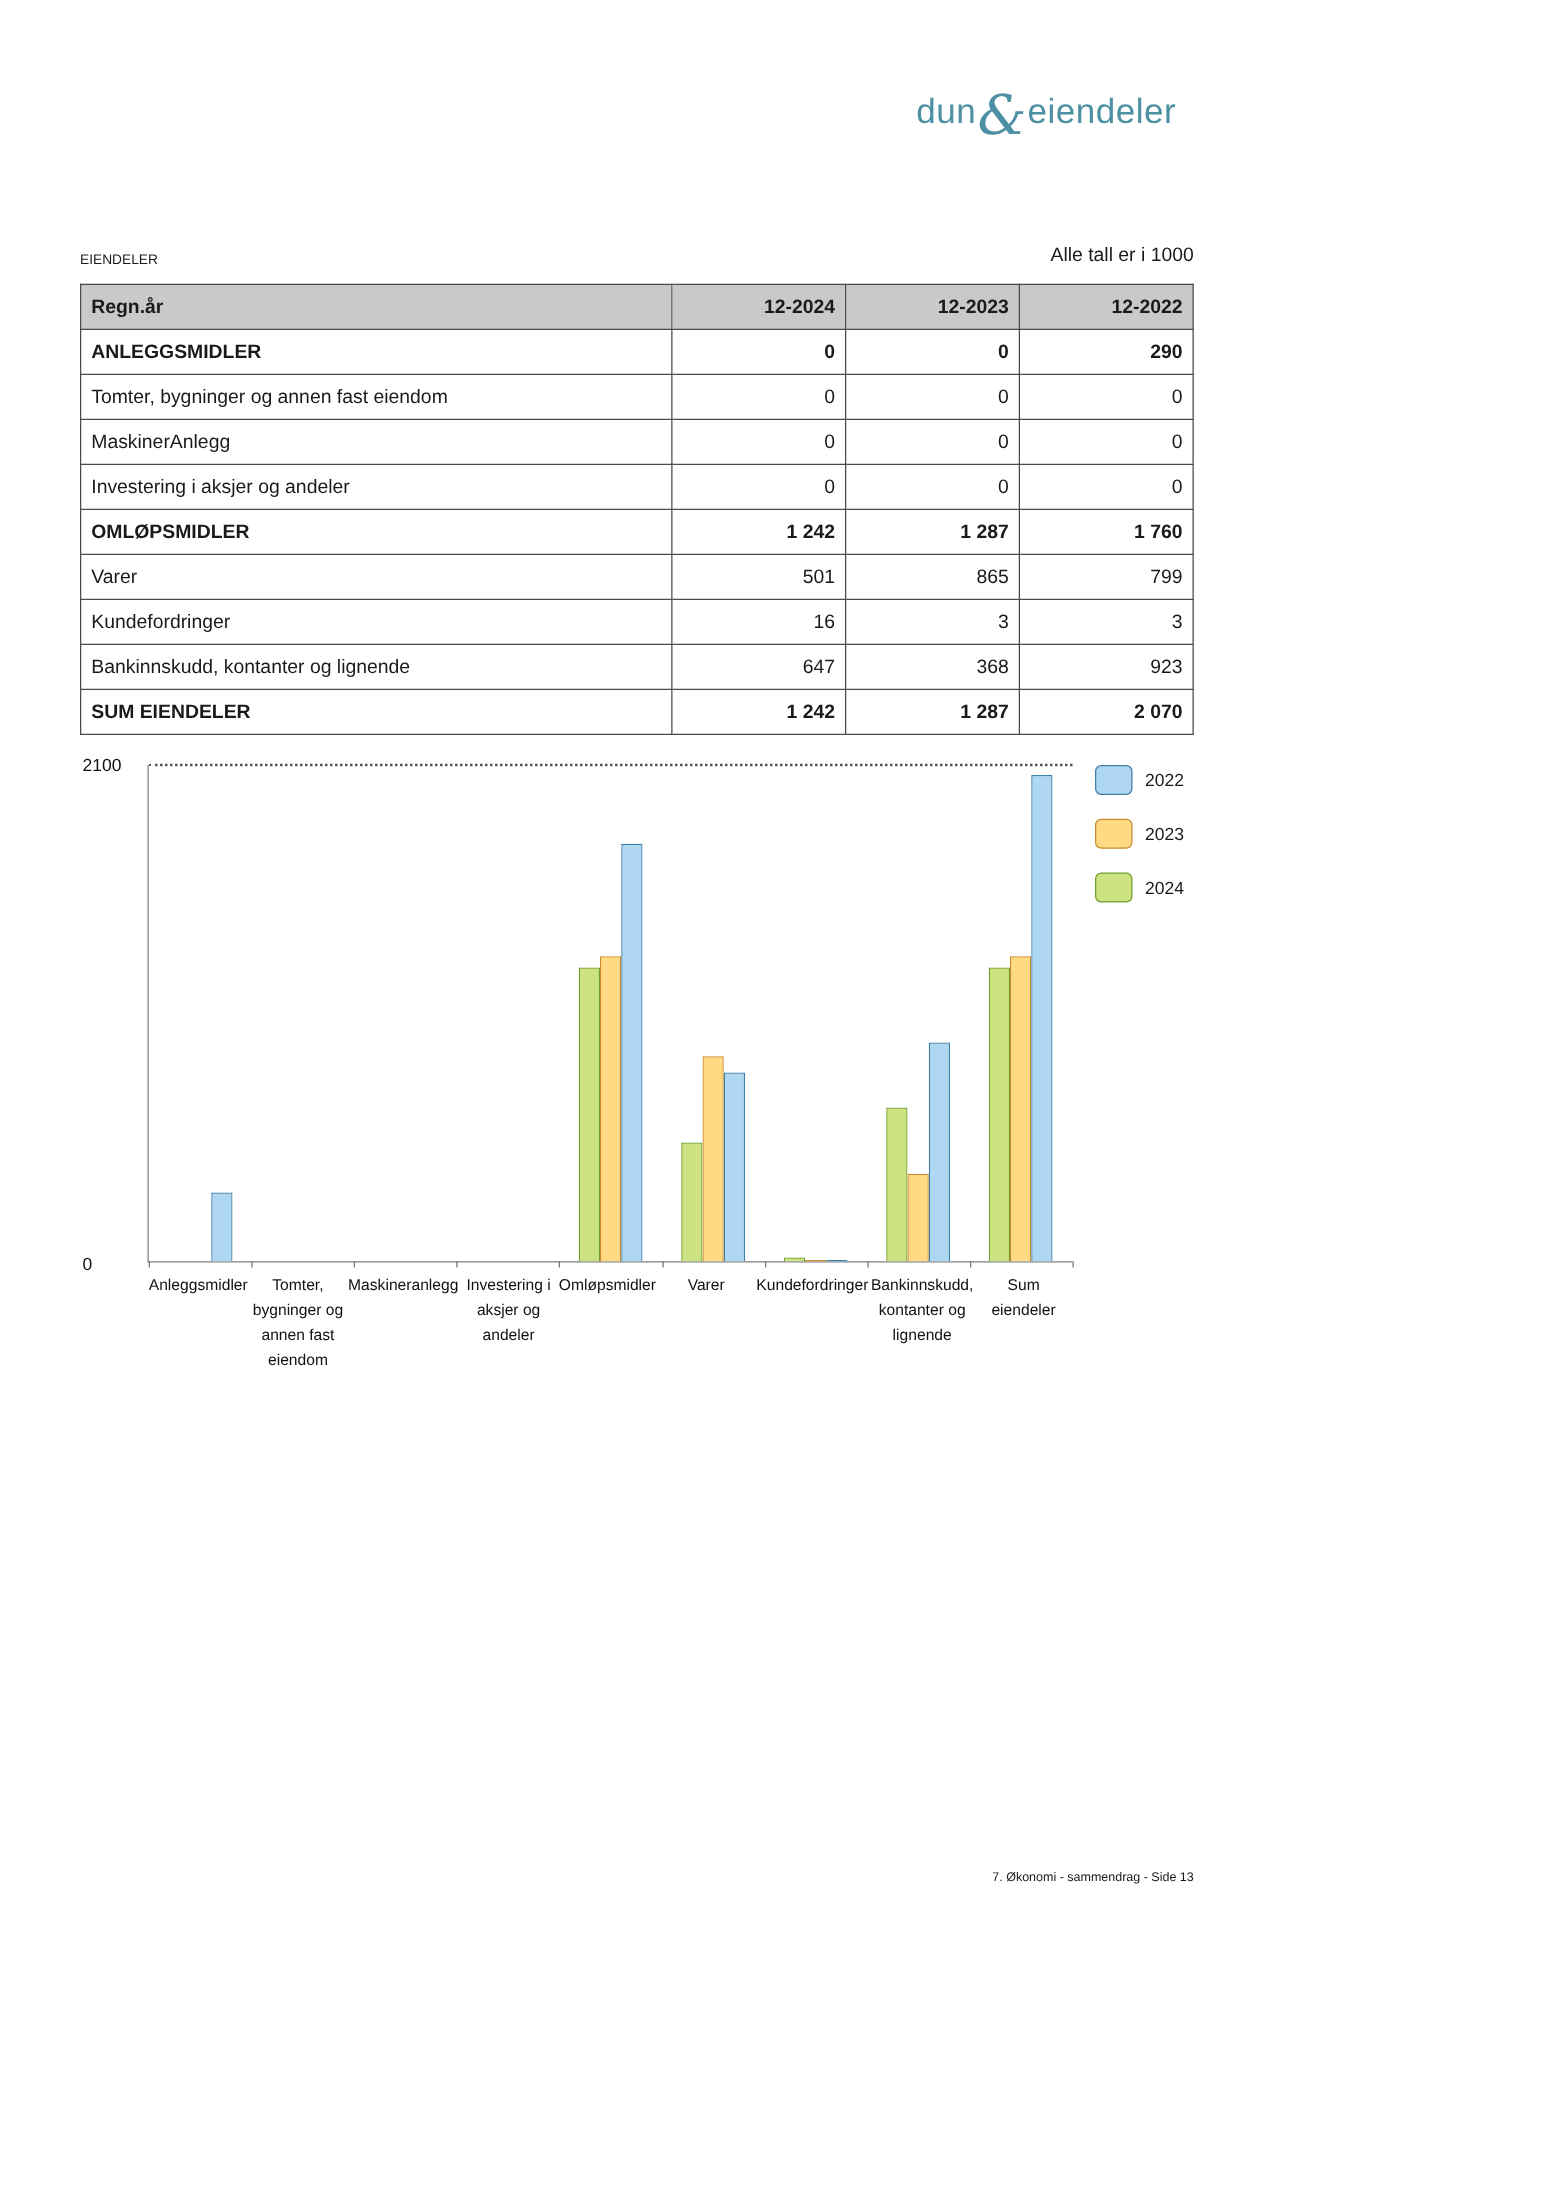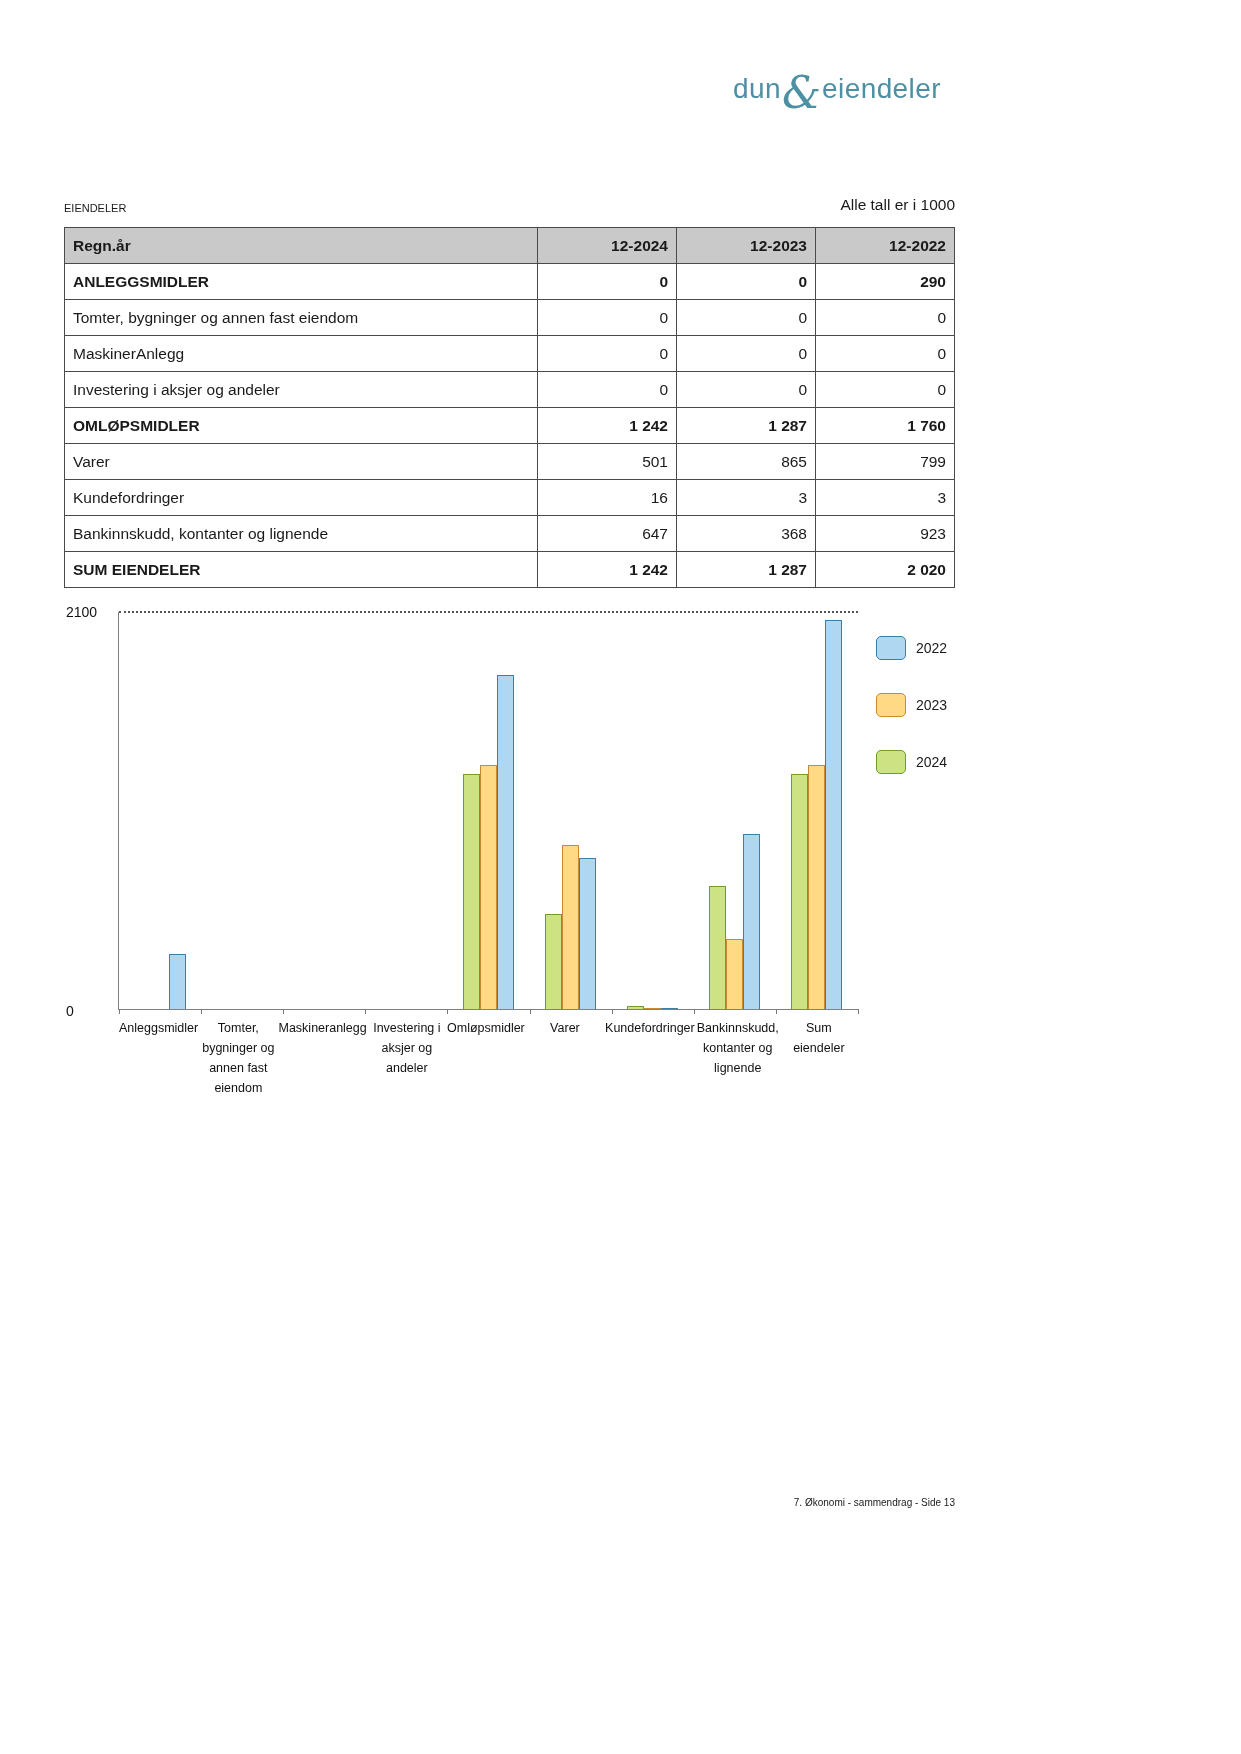--- a/index.html
+++ b/index.html
@@ -33,21 +33,21 @@
           display:flex; align-items:flex-end; }
   .topline { position:absolute; left:0; right:0; top:-1px; border-top:2px dotted #555; }
   .bar-group { flex:1; display:flex; justify-content:center; align-items:flex-end; height:100%; }
   .bar { width:17px; border:1px solid; border-bottom:none; border-radius:1px 1px 0 0; }
   .xtick { position:absolute; bottom:-5px; width:1px; height:5px; background:#777; }
   .ytick { position:absolute; font-size:14px; text-align:left; width:40px; color:#111; }
   .ytick-top { left:2px; top:4px; }
   .ytick-bottom { left:2px; top:403px; }
   .xlabels { position:absolute; left:54px; top:418px; width:740px; display:flex; }
   .xlabel { flex:1; text-align:center; font-size:12.5px; line-height:1.6; color:#111; padding:0 1px; }
-  .legend { position:absolute; left:812px; top:12px; display:flex; flex-direction:column; gap:33px;margin-top:24px; }
+  .legend { position:absolute; left:812px; top:12px; display:flex; flex-direction:column; gap:19px; }
   .legend-item { display:flex; align-items:center; }
   .swatch { width:30px; height:24px; border:1px solid; border-radius:5px; flex:0 0 auto; }
   .legend-label { margin-left:10px; font-size:14px; }
 
   
   .footer { position:absolute; left:64px; top:1497px; width:891px; text-align:right; font-size:10px; }
 </style>
 </head>
 <body>
 
@@ -119,21 +119,21 @@
         <tr>
           <td>Bankinnskudd, kontanter og lignende</td>
           <td class="num">647</td>
           <td class="num">368</td>
           <td class="num">923</td>
         </tr>
         <tr class="bold">
           <td>SUM EIENDELER</td>
           <td class="num">1 242</td>
           <td class="num">1 287</td>
-          <td class="num">2 020</td>
+          <td class="num">2 070</td>
         </tr>
       </tbody>
   </table>
 
   <div class="chart">
     <div class="ytick ytick-top">2100</div>
     <div class="ytick ytick-bottom">0</div>
     <div class="plot">
       <div class="topline"></div>
     <div class="bar-group">

